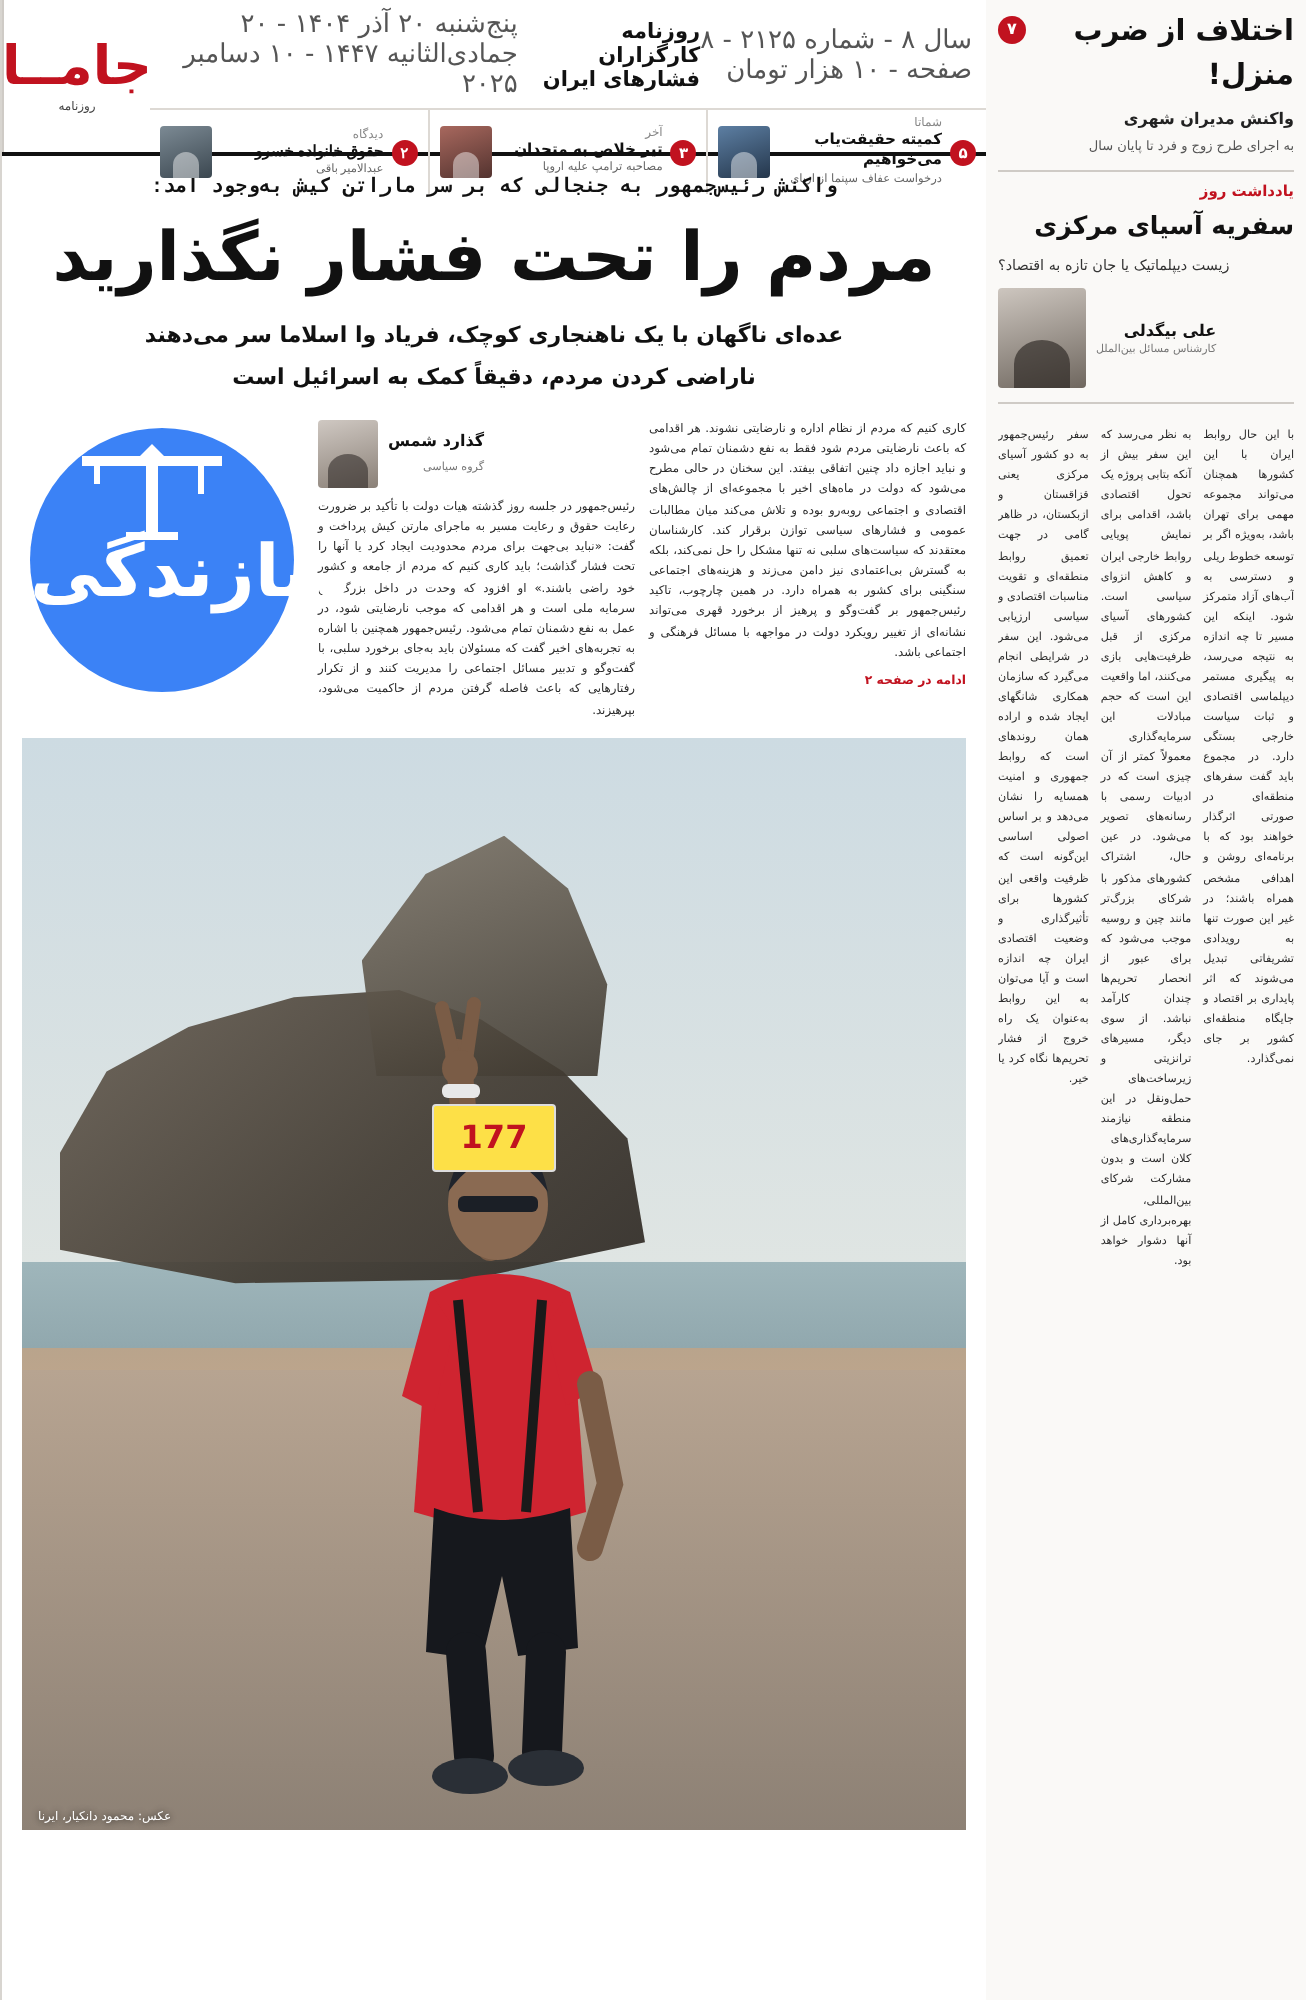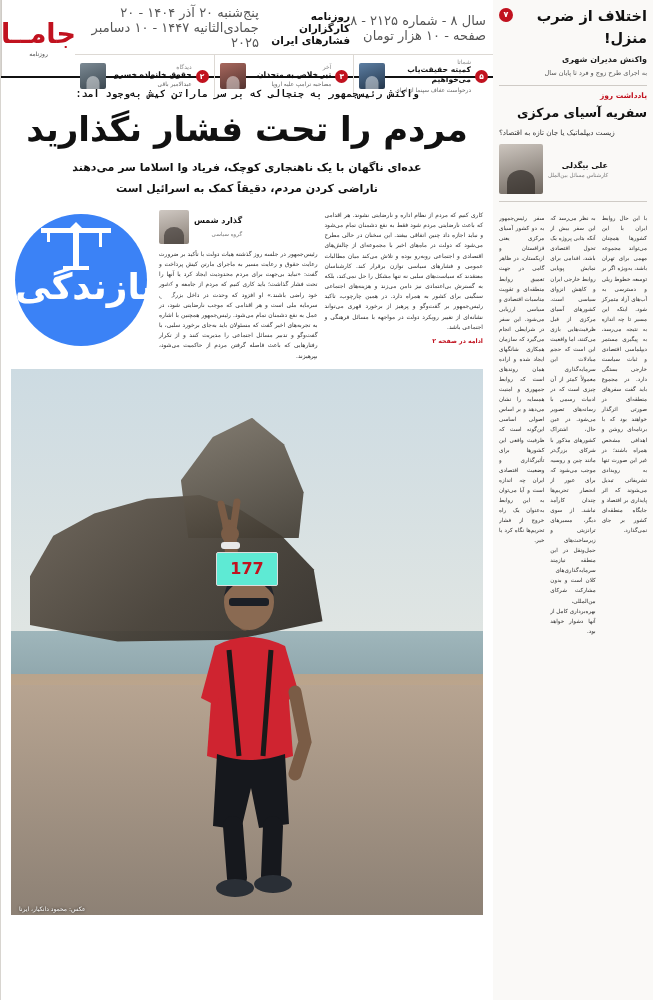--- a/index.html
+++ b/index.html
@@ -65,21 +65,21 @@
   }
   .teaser {
     flex: 1;
     display: flex; flex-direction: row-reverse;
     align-items: center;
     gap: 4px;
     padding: 3px 5px;
     border-left: 1px solid #ddd9d4;
     min-width: 0;
   }
-  .teaser:last-child { border-left: none; }
+  .teaser:last-child { border-left: none; font-family: Liberation Serif, serif; }
   .teaser .tnum {
     width: 13px; height: 13px; border-radius: 50%;
     background: #c1121f; color: #fff;
     font-size: 7.5px; line-height: 13px; text-align: center;
     flex: none; font-weight: bold;
   }
   .teaser .ttxt { flex: 1; min-width: 0; }
   .teaser .tkick { font-size: 6px; color: #888; }
   .teaser .ttitle {
     font-size: 7.6px; font-weight: bold; color: #111;
@@ -210,21 +210,21 @@
     clip-path: polygon(6% 100%, 0% 52%, 26% 16%, 58% 0%, 84% 22%, 100% 62%, 96% 100%);
     opacity: 0.9;
   }
   .runner {
     position: absolute; left: 50%; bottom: 2%;
     transform: translateX(-50%);
     width: 220px; height: 430px;
   }
   .bib {
     position: absolute; left: 50%; top: 183px; transform: translateX(-50%);
-    width: 62px; height: 34px; background: #5eead4; border: 1px solid #ddd;
+    width: 62px; height: 34px; background: #fde047; border: 1px solid #ddd;
     display: flex; align-items: center; justify-content: center;
     font-size: 16px; font-weight: bold; color: #c1121f;
     border-radius: 2px;
   }
   .photo-credit {
     position: absolute; bottom: 3px; left: 8px;
     font-size: 6px; color: #fff; text-shadow: 0 0 3px rgba(0,0,0,.8);
   }
 
   

